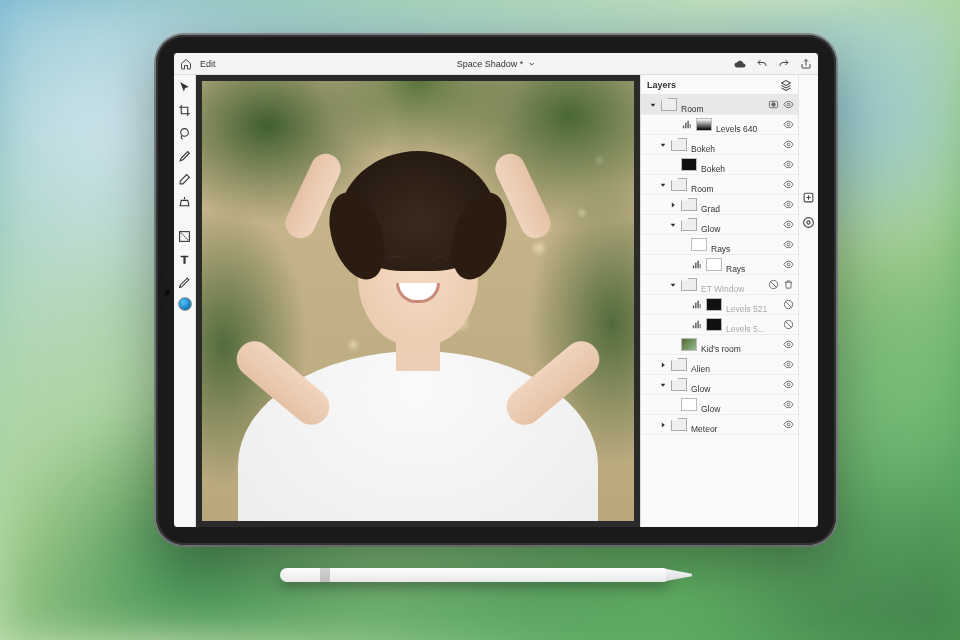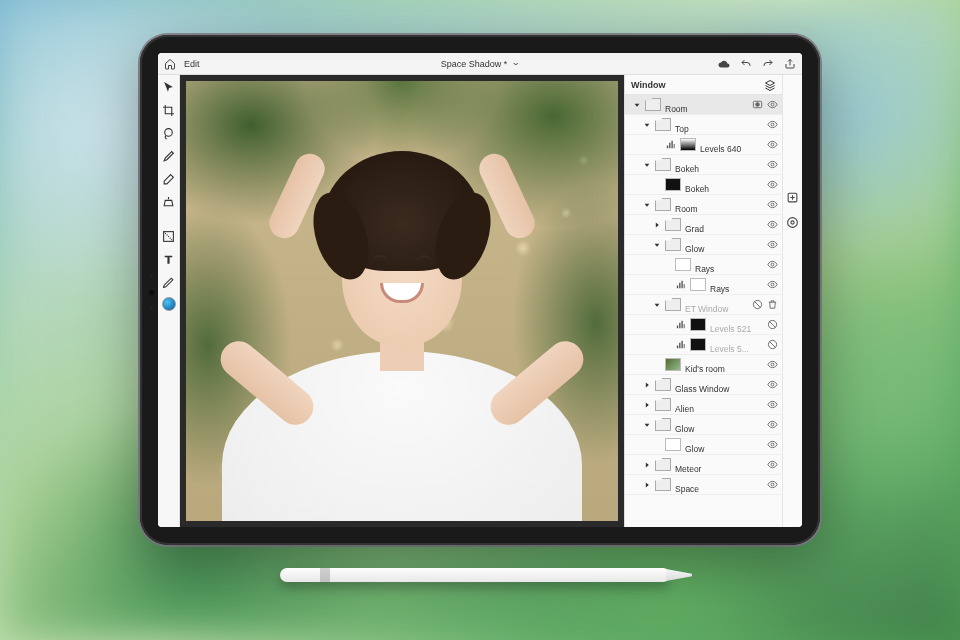--- a/index.html
+++ b/index.html
@@ -17,21 +17,21 @@
     radial-gradient(ellipse 260px 220px at 88% 18%, rgba(150,200,220,.85), transparent 70%),
     radial-gradient(ellipse 240px 200px at 92% 60%, rgba(120,190,120,.8), transparent 70%),
     radial-gradient(ellipse 280px 240px at 20% 88%, rgba(60,140,80,.85), transparent 70%),
     radial-gradient(ellipse 220px 200px at 70% 92%, rgba(100,180,100,.8), transparent 70%),
     linear-gradient(160deg, #8ec5d8 0%, #b5d8c0 30%, #a8d090 55%, #5fa865 80%, #3f7d48 100%);
   filter: blur(20px);
 }
 
 .tablet {
   position: absolute;
-  left: 140px; top: 35px;
+  left: 156px; top: 35px;
   width: 680px; height: 510px;
   background: #1a1a1a;
   border-radius: 28px;
   box-shadow: 0 20px 60px rgba(0,0,0,.35), inset 0 0 0 2px #333, 0 0 0 2px #8a8d92;
 }
 .screen {
   position: absolute;
   left: 18px; top: 18px; right: 18px; bottom: 18px;
   background: #fff;
   border-radius: 4px;
@@ -416,21 +416,21 @@
             <div class="hair"></div>
             <div class="smile"></div>
             <div class="eye-l"></div>
               <div class="eye-r"></div>
           </div>
         </div>
       </div>
 
       <div class="layers-panel">
         <div class="layers-head">
-          <span>Window</span>
+          <span>Layers</span>
           <span class="stack-ic">
             <svg viewBox="0 0 24 24" fill="none" stroke="currentColor" stroke-width="2">
                 <path d="M12 3l9 5-9 5-9-5zM3 13l9 5 9-5M3 18l9 5 9-5"></path>
               </svg>
           </span>
         </div>
         <div class="layers-list" id="layers-list">
             <div class="layer-row sel">
               <span class="indent" style="width: 4px;"></span>
               <span class="disclose">
@@ -443,34 +443,20 @@
               <span class="eye"><svg viewBox="0 0 24 24" fill="none" stroke="currentColor" stroke-width="2">
                   <rect x="3" y="5" width="18" height="14" rx="2"></rect>
                   <circle cx="12" cy="12" r="4" fill="currentColor"></circle>
                 </svg></span>
               <span class="eye"><svg viewBox="0 0 24 24" fill="none" stroke="currentColor" stroke-width="2">
                   <path d="M2 12s3.5-7 10-7 10 7 10 7-3.5 7-10 7-10-7-10-7z"></path>
                   <circle cx="12" cy="12" r="3"></circle>
                 </svg></span>
             </div>
             <div class="layer-row">
-              <span class="indent" style="width: 14px;"></span>
-              <span class="disclose">
-                <svg viewBox="0 0 10 10" fill="currentColor">
-                  <path d="M1 3l4 5 4-5z"></path>
-                </svg>
-              </span>
-              <span class="thumb folder"></span>
-              <span class="layer-label">Top</span>
-              <span class="eye"><svg viewBox="0 0 24 24" fill="none" stroke="currentColor" stroke-width="2">
-                  <path d="M2 12s3.5-7 10-7 10 7 10 7-3.5 7-10 7-10-7-10-7z"></path>
-                  <circle cx="12" cy="12" r="3"></circle>
-                </svg></span>
-            </div>
-            <div class="layer-row">
               <span class="indent" style="width: 24px;"></span>
               <span class="disclose"></span>
               <span class="adj-ic"><svg viewBox="0 0 24 24" fill="currentColor">
                   <path d="M4 20h3v-6H4zm5 0h3V8H9zm5 0h3V4h-3zm5 0h2V11h-2z"></path>
                 </svg></span>
               <span class="thumb grad"></span>
               <span class="layer-label">Levels 640</span>
               <span class="eye"><svg viewBox="0 0 24 24" fill="none" stroke="currentColor" stroke-width="2">
                   <path d="M2 12s3.5-7 10-7 10 7 10 7-3.5 7-10 7-10-7-10-7z"></path>
                   <circle cx="12" cy="12" r="3"></circle>
@@ -619,34 +605,20 @@
                 </svg></span>
             </div>
             <div class="layer-row">
               <span class="indent" style="width: 14px;"></span>
               <span class="disclose">
                 <svg viewBox="0 0 10 10" fill="currentColor">
                   <path d="M3 1l5 4-5 4z"></path>
                 </svg>
               </span>
               <span class="thumb folder"></span>
-              <span class="layer-label">Glass Window</span>
-              <span class="eye"><svg viewBox="0 0 24 24" fill="none" stroke="currentColor" stroke-width="2">
-                  <path d="M2 12s3.5-7 10-7 10 7 10 7-3.5 7-10 7-10-7-10-7z"></path>
-                  <circle cx="12" cy="12" r="3"></circle>
-                </svg></span>
-            </div>
-            <div class="layer-row">
-              <span class="indent" style="width: 14px;"></span>
-              <span class="disclose">
-                <svg viewBox="0 0 10 10" fill="currentColor">
-                  <path d="M3 1l5 4-5 4z"></path>
-                </svg>
-              </span>
-              <span class="thumb folder"></span>
               <span class="layer-label">Alien</span>
               <span class="eye"><svg viewBox="0 0 24 24" fill="none" stroke="currentColor" stroke-width="2">
                   <path d="M2 12s3.5-7 10-7 10 7 10 7-3.5 7-10 7-10-7-10-7z"></path>
                   <circle cx="12" cy="12" r="3"></circle>
                 </svg></span>
             </div>
             <div class="layer-row">
               <span class="indent" style="width: 14px;"></span>
               <span class="disclose">
                 <svg viewBox="0 0 10 10" fill="currentColor">
@@ -672,34 +644,20 @@
             </div>
             <div class="layer-row">
               <span class="indent" style="width: 14px;"></span>
               <span class="disclose">
                 <svg viewBox="0 0 10 10" fill="currentColor">
                   <path d="M3 1l5 4-5 4z"></path>
                 </svg>
               </span>
               <span class="thumb folder"></span>
               <span class="layer-label">Meteor</span>
-              <span class="eye"><svg viewBox="0 0 24 24" fill="none" stroke="currentColor" stroke-width="2">
-                  <path d="M2 12s3.5-7 10-7 10 7 10 7-3.5 7-10 7-10-7-10-7z"></path>
-                  <circle cx="12" cy="12" r="3"></circle>
-                </svg></span>
-            </div>
-            <div class="layer-row">
-              <span class="indent" style="width: 14px;"></span>
-              <span class="disclose">
-                <svg viewBox="0 0 10 10" fill="currentColor">
-                  <path d="M3 1l5 4-5 4z"></path>
-                </svg>
-              </span>
-              <span class="thumb folder"></span>
-              <span class="layer-label">Space</span>
               <span class="eye"><svg viewBox="0 0 24 24" fill="none" stroke="currentColor" stroke-width="2">
                   <path d="M2 12s3.5-7 10-7 10 7 10 7-3.5 7-10 7-10-7-10-7z"></path>
                   <circle cx="12" cy="12" r="3"></circle>
                 </svg></span>
             </div>
           </div>
       </div>
 
       <div class="side-actions">
         <span class="ic">

